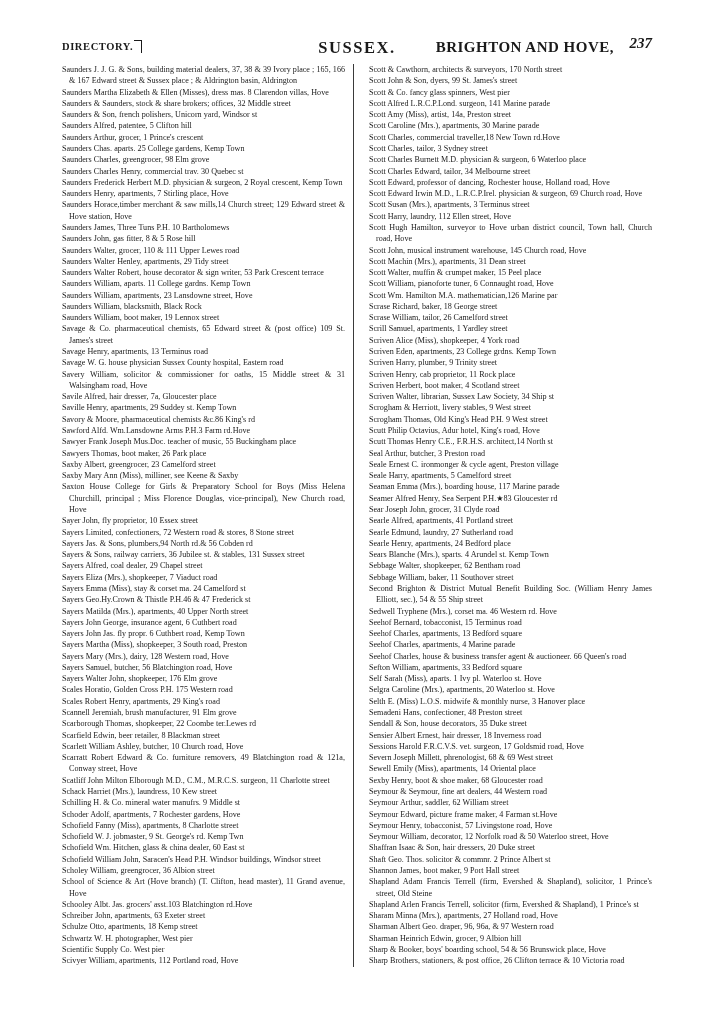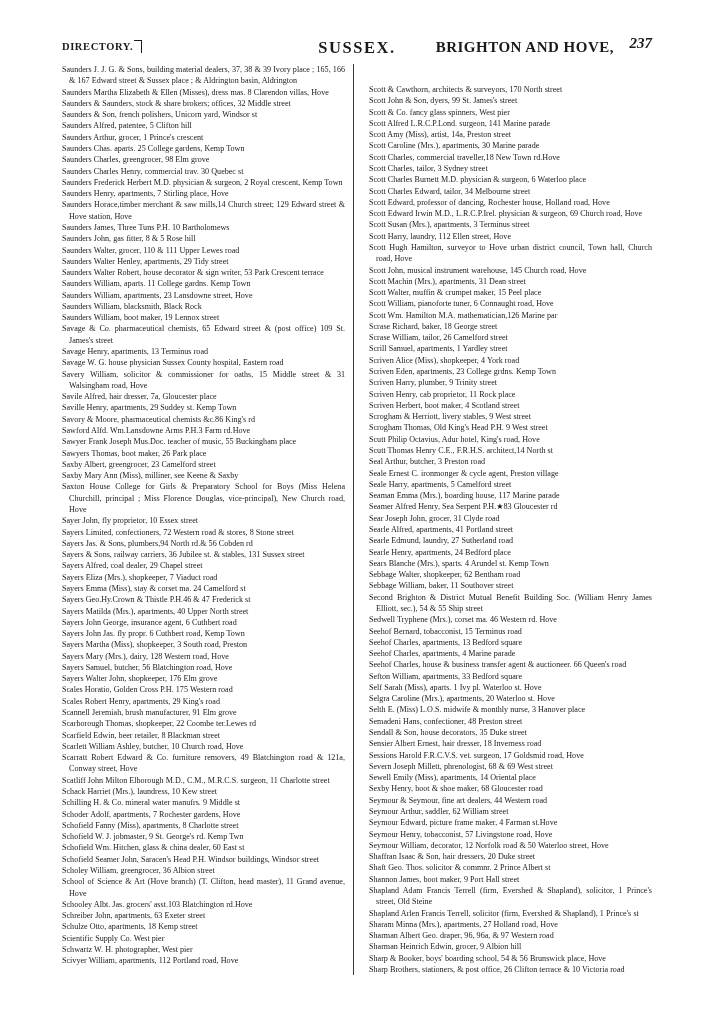--- a/index.html
+++ b/index.html
@@ -92,21 +92,20 @@
     width: 288px;
     font-size: 8.1px;
     line-height: 11.28px;
   }
   .col-left {
     padding-right: 8px;
     border-right: 1px solid #3a3a3a;
   }
   .col-right {
     padding-left: 8px;
-    margin-top: 20px;
   }
   .entry {
     margin: 0;
     padding: 0;
     text-indent: 0;
     padding-left: 7px;
     text-indent: -7px;
     text-align: justify;
     -webkit-hyphens: none;
     hyphens: none;
@@ -183,28 +182,28 @@
         <p class="entry">Scarfield Edwin, beer retailer, 8 Blackman street</p>
         <p class="entry">Scarlett William Ashley, butcher, 10 Church road, Hove</p>
         <p class="entry">Scarratt Robert Edward &amp; Co. furniture removers, 49 Blatchington road &amp; 121a, Conway street, Hove</p>
         <p class="entry">Scatliff John Milton Elborough M.D., C.M., M.R.C.S. surgeon, 11 Charlotte street</p>
         <p class="entry">Schack Harriet (Mrs.), laundress, 10 Kew street</p>
         <p class="entry">Schilling H. &amp; Co. mineral water manufrs. 9 Middle st</p>
         <p class="entry">Schoder Adolf, apartments, 7 Rochester gardens, Hove</p>
         <p class="entry">Schofield Fanny (Miss), apartments, 8 Charlotte street</p>
         <p class="entry">Schofield W. J. jobmaster, 9 St. George's rd. Kemp Twn</p>
         <p class="entry">Schofield Wm. Hitchen, glass &amp; china dealer, 60 East st</p>
-        <p class="entry">Schofield Seamer John, Saracen's Head P.H. Windsor buildings, Windsor street</p>
+        <p class="entry">Schofield William John, Saracen's Head P.H. Windsor buildings, Windsor street</p>
         <p class="entry">Scholey William, greengrocer, 36 Albion street</p>
         <p class="entry">School of Science &amp; Art (Hove branch) (T. Clifton, head master), 11 Grand avenue, Hove</p>
         <p class="entry">Schooley Albt. Jas. grocers' asst.103 Blatchington rd.Hove</p>
         <p class="entry">Schreiber John, apartments, 63 Exeter street</p>
         <p class="entry">Schulze Otto, apartments, 18 Kemp street</p>
+        <p class="entry">Schwartz W. H. photographer, West pier</p>
         <p class="entry">Scientific Supply Co. West pier</p>
-        <p class="entry">Schwartz W. H. photographer, West pier</p>
         <p class="entry">Scivyer William, apartments, 112 Portland road, Hove</p>
       </div>
     <div class="col col-right">
         <p class="entry">Scott &amp; Cawthorn, architects &amp; surveyors, 170 North street</p>
         <p class="entry">Scott John &amp; Son, dyers, 99 St. James's street</p>
         <p class="entry">Scott &amp; Co. fancy glass spinners, West pier</p>
         <p class="entry">Scott Alfred L.R.C.P.Lond. surgeon, 141 Marine parade</p>
         <p class="entry">Scott Amy (Miss), artist, 14a, Preston street</p>
         <p class="entry">Scott Caroline (Mrs.), apartments, 30 Marine parade</p>
         <p class="entry">Scott Charles, commercial traveller,18 New Town rd.Hove</p>
@@ -222,20 +221,21 @@
         <p class="entry">Scott William, pianoforte tuner, 6 Connaught road, Hove</p>
         <p class="entry">Scott Wm. Hamilton M.A. mathematician,126 Marine par</p>
         <p class="entry">Scrase Richard, baker, 18 George street</p>
         <p class="entry">Scrase William, tailor, 26 Camelford street</p>
         <p class="entry">Scrill Samuel, apartments, 1 Yardley street</p>
         <p class="entry">Scriven Alice (Miss), shopkeeper, 4 York road</p>
         <p class="entry">Scriven Eden, apartments, 23 College grdns. Kemp Town</p>
         <p class="entry">Scriven Harry, plumber, 9 Trinity street</p>
         <p class="entry">Scriven Henry, cab proprietor, 11 Rock place</p>
         <p class="entry">Scriven Herbert, boot maker, 4 Scotland street</p>
+        <p class="entry">Scriven Walter, librarian, Sussex Law Society, 34 Ship st</p>
         <p class="entry">Scrogham &amp; Herriott, livery stables, 9 West street</p>
         <p class="entry">Scrogham Thomas, Old King's Head P.H. 9 West street</p>
         <p class="entry">Scutt Philip Octavius, Adur hotel, King's road, Hove</p>
         <p class="entry">Scutt Thomas Henry C.E., F.R.H.S. architect,14 North st</p>
         <p class="entry">Seal Arthur, butcher, 3 Preston road</p>
         <p class="entry">Seale Ernest C. ironmonger &amp; cycle agent, Preston village</p>
         <p class="entry">Seale Harry, apartments, 5 Camelford street</p>
         <p class="entry">Seaman Emma (Mrs.), boarding house, 117 Marine parade</p>
         <p class="entry">Seamer Alfred Henry, Sea Serpent P.H.★83 Gloucester rd</p>
         <p class="entry">Sear Joseph John, grocer, 31 Clyde road</p>

